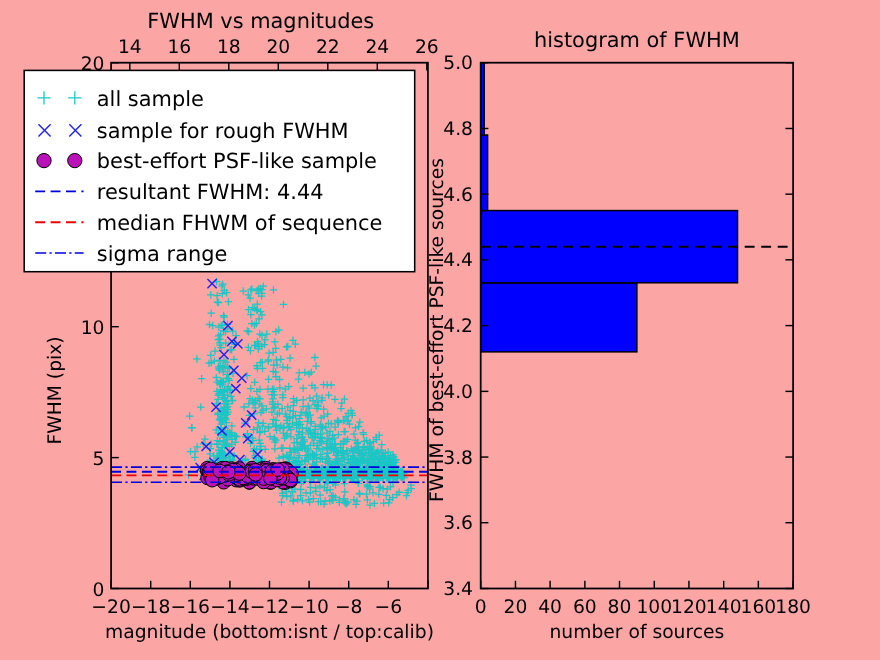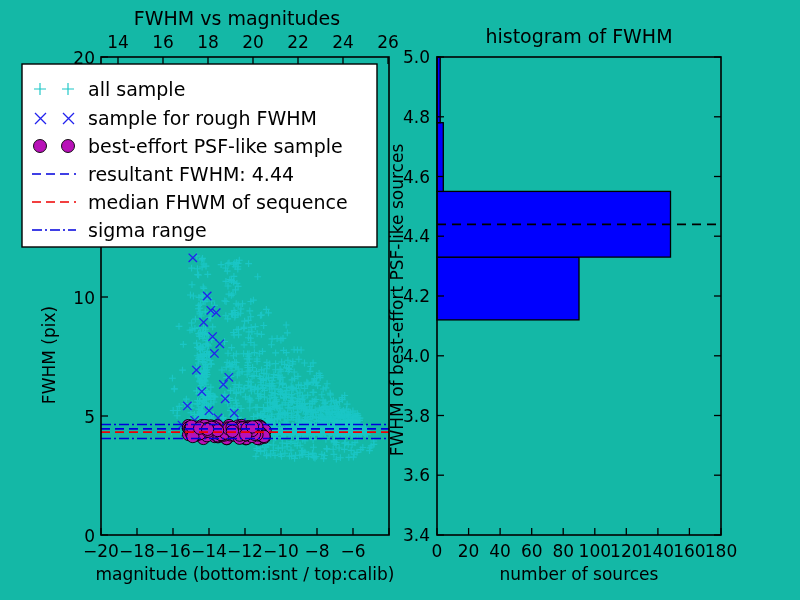--- a/index.html
+++ b/index.html
@@ -12,21 +12,21 @@
     height: 600px;
     font-family: "DejaVu Sans", sans-serif;
     overflow: hidden;
     position: relative;
   }
   #figure {
     position: absolute;
     left: 0; top: 0;
     width: 800px;
     height: 600px;
-    background: #14b8a6;
+    background: #fca5a5;
   }
   svg.fig {
     display: block;
     width: 800px;
     height: 600px;
   }
   text {
     font-family: "DejaVu Sans", sans-serif;
     fill: #000000;
   }

